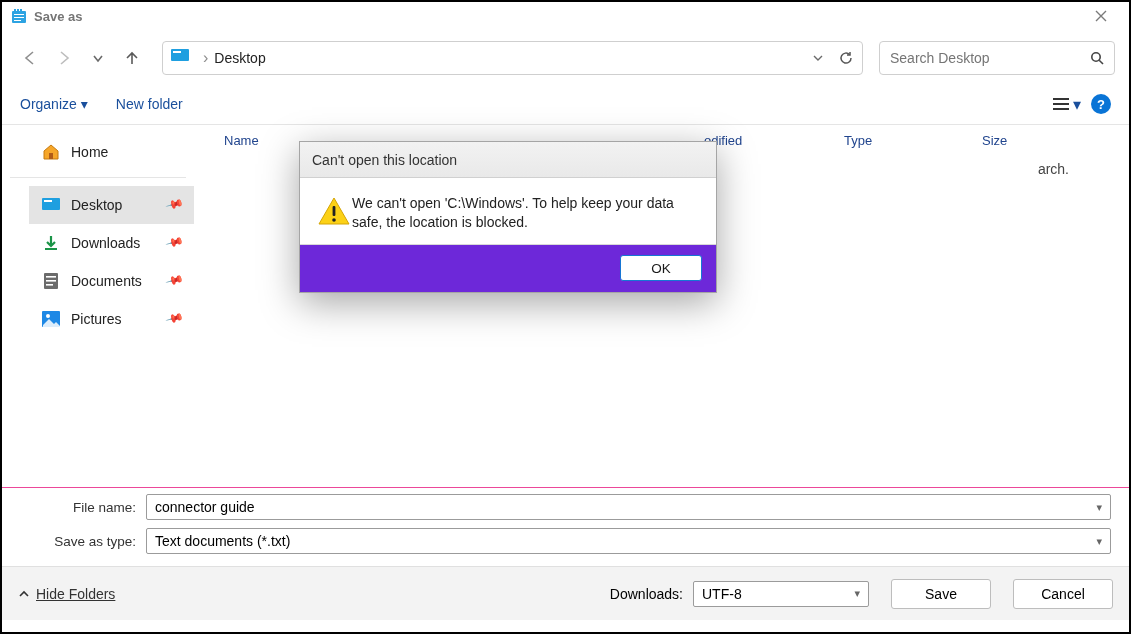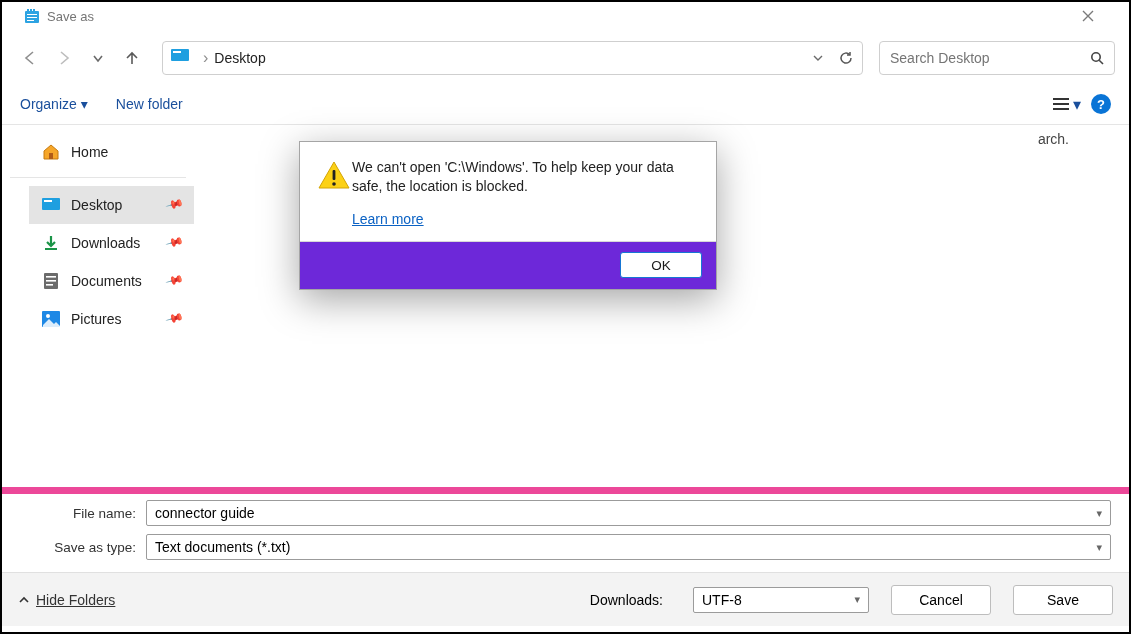--- a/index.html
+++ b/index.html
@@ -1,17 +1,17 @@
 <!DOCTYPE html>
 <html><head>
 <meta charset="utf-8">
 <style>
 * { box-sizing: border-box; margin: 0; padding: 0; font-family: "Segoe UI", Arial, sans-serif; }
 body { width: 1131px; height: 634px; background: #fff; border: 2px solid #000; overflow: hidden; position: relative; }
-.title-bar { height: 28px; display: flex; align-items: center; padding: 0 21px; background: #fff; }
+.title-bar { height: 28px; display: flex; align-items: center; padding: 0 8px; background: #fff; font-weight: bold; }
 .title-bar .app-icon { width: 18px; height: 18px; display: flex; align-items: center; justify-content: center; margin-right: 6px; }
 .title-bar .title { color: #757575; font-size: 13px; }
 .title-bar .close { margin-left: auto; width: 40px; height: 28px; display: flex; align-items: center; justify-content: center; color: #666; }
 .nav-row { height: 56px; display: flex; align-items: center; padding: 0 14px; gap: 6px; }
 .nav-btn { width: 28px; height: 28px; display: flex; align-items: center; justify-content: center; color: #5a5a5a; }
 .nav-btn.disabled { color: #c0c0c0; }
 .addr-bar { flex: 1; height: 34px; border: 1px solid #cfcfcf; border-radius: 4px; display: flex; align-items: center; padding: 0 8px; margin: 0 10px; }
 .addr-bar .loc-icon { width: 18px; height: 18px; margin-right: 8px; }
 .addr-bar .crumb { font-size: 14px; color: #222; }
 .addr-bar .sep { color: #8e8e8e; margin: 0 6px; }
@@ -34,30 +34,30 @@
 .side-sep { height: 1px; background: #e5e5e5; margin: 6px 8px 8px 8px; }
 .content { flex: 1; position: relative; }
 .col-headers { height: 30px; display: flex; align-items: center; font-size: 13px; color: #21458e; padding-left: 30px; }
 .col-headers .col { border-right: 1px solid transparent; }
 .col-name { width: 470px; }
 .col-date { width: 140px; }
 .col-type { width: 138px; }
 .col-size { width: 100px; }
 .file-area { position: relative; height: calc(100% - 30px); }
 .hint { text-align: right; padding-right: 60px; font-size: 14px; color: #444; margin-top: 4px; padding-top: 2px;}
-.bottom-form { border-top: 7px solid #ec4899; background: #fff; }
+.bottom-form { border-top: 1px solid #ec4899; background: #fff; }
 .form-row { display: flex; align-items: center; height: 30px; padding: 0 18px; margin-top: 4px; }
 .form-row .lbl { width: 126px; text-align: right; padding-right: 10px; font-size: 13.5px; color: #333; }
 .form-row .field { flex: 1; }
 .combo { width: 100%; height: 26px; border: 1px solid #9b9b9b; border-radius: 2px; display: flex; align-items: center; padding: 0 8px; font-size: 14px; background: #fff; justify-content: space-between;}
 .combo .chev { color: #666; font-size: 11px; }
 .footer { height: 54px; background: #f3f3f3; display: flex; align-items: center; padding: 0 16px; border-top: 1px solid #e0e0e0; margin-top: 10px; }
 .footer .hf { display: flex; align-items: center; gap: 6px; font-size: 14px; color: #333; text-decoration: underline; }
 .footer .enc { margin-left: auto; display: flex; align-items: center; gap: 10px; font-size: 14px; }
-.footer .enc .combo { width: 176px; margin-left: 20px; }
+.footer .enc .combo { width: 176px; }
 .footer .btn { width: 100px; height: 30px; border: 1px solid #bdbdbd; background: #fff; border-radius: 3px; font-size: 14px; display: flex; align-items: center; justify-content: center; margin-left: 12px; }
 
 .dialog { position: absolute; left: 297px; top: 139px; width: 418px; background: #fff; border: 1px solid #a5a5a5; box-shadow: 0 10px 36px rgba(0,0,0,0.35); z-index: 100; }
 .dialog-title { background: linear-gradient(#f2f2f2,#e9e9e9); height: 36px; display: flex; align-items: center; padding: 0 12px; font-size: 14px; color: #333; border-bottom: 1px solid #d0d0d0; }
 .dialog-body { padding: 16px 16px 12px 16px; display: flex; }
 .warn-icon { width: 36px; height: 36px; flex-shrink: 0; }
 .dialog-text { font-size: 14px; color: #222; line-height: 1.35; }
 .dialog-text .learn { display: block; margin-top: 14px; color: #0b62c4; text-decoration: underline; }
 .dialog-foot { background: #6d28d9; height: 48px; display: flex; align-items: center; justify-content: flex-end; padding: 0 14px; border-top: 1px solid #d8d8d8; }
 .dialog-foot .ok { width: 82px; height: 26px; border: 1.5px solid #1676d4; border-radius: 3px; background: #fff; display: flex; align-items: center; justify-content: center; font-size: 13.5px; color: #1a1a1a; }
@@ -215,20 +215,26 @@
             <circle cx="7" cy="6" r="2" fill="#fff"></circle>
             <path d="M2 15 L8 9 L13 14 L15 12 L19 16 L19 17 L2 17 Z" fill="#fff" opacity="0.85"></path>
           </svg>
         </span>
       <span>Pictures</span>
       <span class="pin">📌</span>
     </div>
   </div>
 
   <div class="content">
+    <div class="col-headers">
+      <div class="col col-name">Name</div>
+      <div class="col col-date" style="padding-left:10px;">odified</div>
+      <div class="col col-type" style="padding-left:10px;">Type</div>
+      <div class="col col-size" style="padding-left:10px;">Size</div>
+    </div>
     <div class="file-area">
       <div class="hint">arch.</div>
     </div>
   </div>
 </div>
 
 <div class="bottom-form">
   <div class="form-row">
     <div class="lbl">File name:</div>
     <div class="field">
@@ -256,36 +262,36 @@
           </svg>
         </span>
       <span>Hide Folders</span>
     </span>
     <div class="enc">
       <span>Downloads:</span>
       <div class="combo">
         <span>UTF-8</span>
         <span class="chev">▾</span>
       </div>
+      <div class="btn">Save</div>
       <div class="btn">Cancel</div>
-      <div class="btn">Save</div>
     </div>
   </div>
 </div>
 
 <div class="dialog">
+  <div class="dialog-title">Can't open this location</div>
   <div class="dialog-body">
     <span class="warn-icon">
       <svg width="36" height="36" viewBox="0 0 36 36">
           <path d="M18 4 L33 30 L3 30 Z" fill="#fcd116" stroke="#d4a404" stroke-width="1"></path>
           <rect x="16.6" y="12" width="2.8" height="10" rx="1" fill="#222"></rect>
           <circle cx="18" cy="26" r="1.8" fill="#222"></circle>
         </svg>
     </span>
     <div class="dialog-text">
       <span>We can't open 'C:\Windows'. To help keep your data safe, the location is blocked.</span>
-      <a class="learn">Learn more</a>
     </div>
   </div>
   <div class="dialog-foot">
     <div class="ok">OK</div>
   </div>
 </div>
 
 </body></html>

